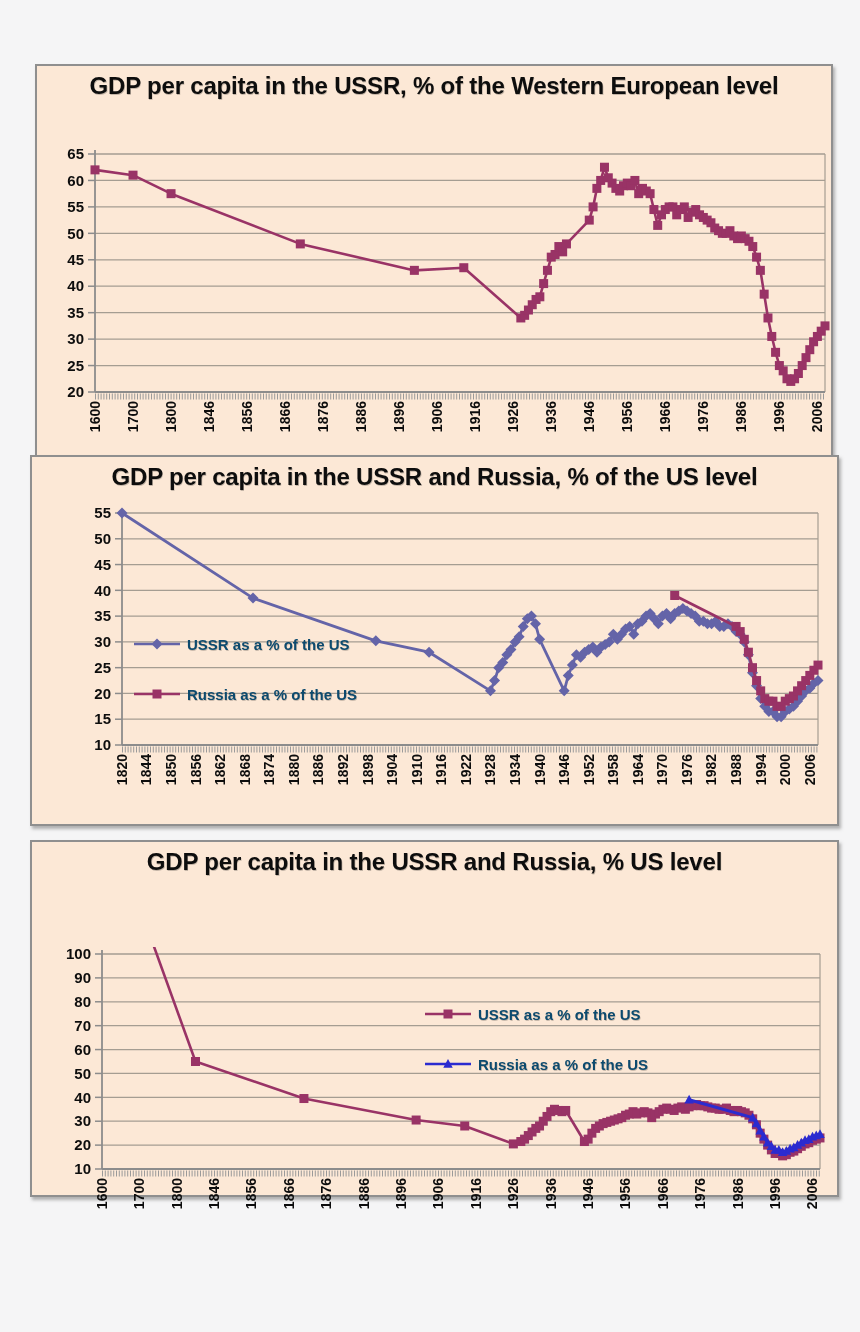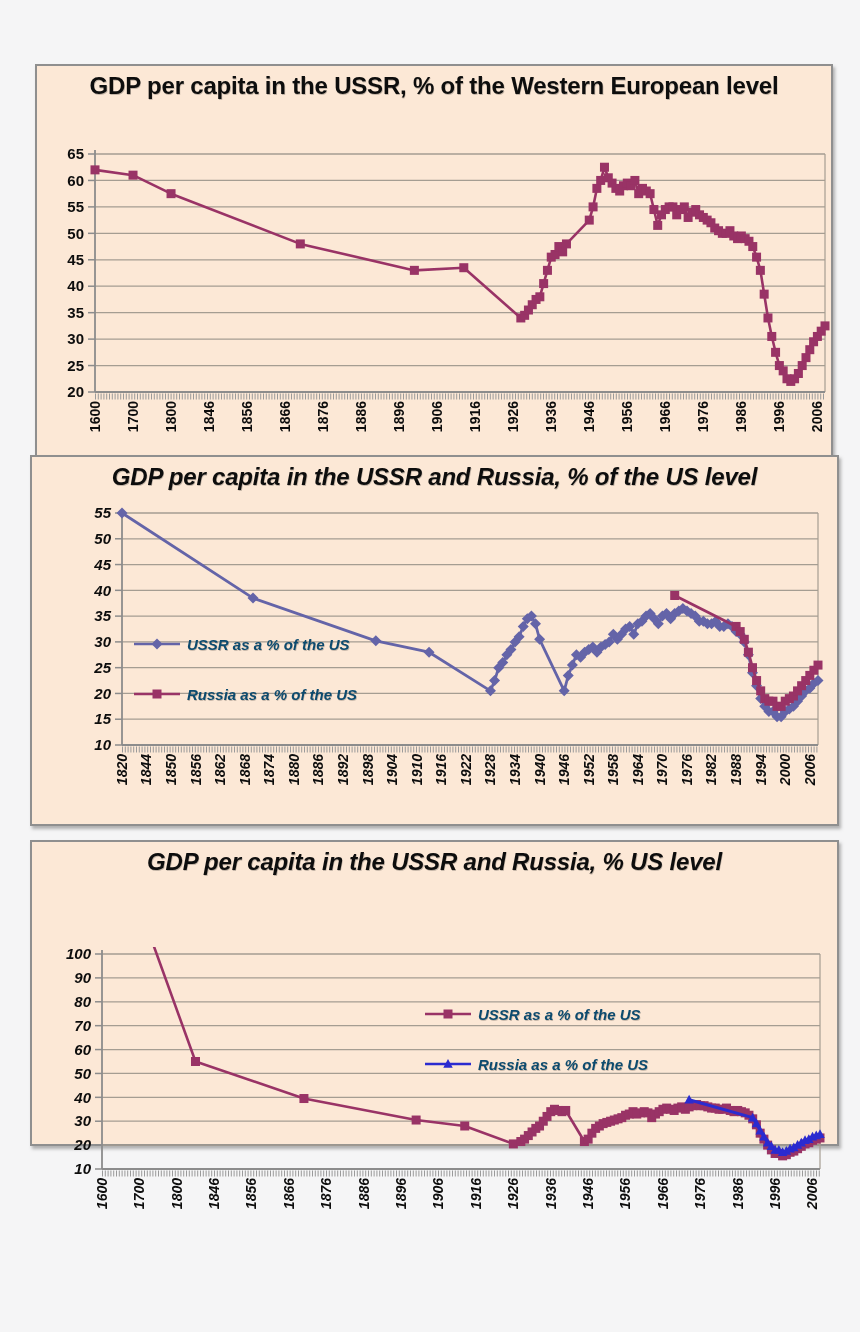--- a/index.html
+++ b/index.html
@@ -172,21 +172,21 @@
               <rect x="772.0937499999999" y="271.25555555555553" width="9" height="9" fill="#993366"></rect>
               <rect x="775.8958333333334" y="265.9666666666667" width="9" height="9" fill="#993366"></rect>
               <rect x="779.6979166666666" y="260.6777777777778" width="9" height="9" fill="#993366"></rect>
               <rect x="783.5" y="255.3888888888889" width="9" height="9" fill="#993366"></rect>
             </g>
           </g>
         </svg>
       </div>
   </section>
 
-  <section class="panel" id="panel-1" style="left: 30px; top: 455px; width: 809px; height: 371px; font-style: italic;">
+  <section class="panel" id="panel-1" style="left: 30px; top: 455px; width: 809px; height: 371px;">
     <h2 class="chart-title">GDP  per capita in the USSR and Russia, % of the US level</h2>
     <div class="chart-host">
         <svg width="805" height="367" viewBox="0 0 805 367">
           <line x1="90" x2="786" y1="288" y2="288" stroke="#a59d92" stroke-width="1.3"></line>
           <line x1="83" x2="90" y1="288" y2="288" stroke="#8c8c8c" stroke-width="1.5"></line>
           <text x="79" y="288" text-anchor="end" dy="0.35em" class="ytick">10</text>
           <line x1="90" x2="786" y1="262.22222222222223" y2="262.22222222222223" stroke="#a59d92" stroke-width="1.3"></line>
           <line x1="83" x2="90" y1="262.22222222222223" y2="262.22222222222223" stroke="#8c8c8c" stroke-width="1.5"></line>
           <text x="79" y="262.22222222222223" text-anchor="end" dy="0.35em" class="ytick">15</text>
           <line x1="90" x2="786" y1="236.44444444444446" y2="236.44444444444446" stroke="#a59d92" stroke-width="1.3"></line>
@@ -372,21 +372,21 @@
     </div>
     <div class="legend-row" id="lg-1-1" style="left: 102px; top: 228px;">
       <span class="lgm"><svg width="46" height="14" viewBox="0 0 46 14">
             <line x1="0" x2="46" y1="7" y2="7" stroke="#993366" stroke-width="2.6"></line>
             <rect x="18.5" y="2.5" width="9" height="9" fill="#993366"></rect>
           </svg></span>
       <span class="legend-label">Russia as a % of the US</span>
     </div>
   </section>
 
-  <section class="panel" id="panel-2" style="left: 30px; top: 840px; width: 809px; height: 306px; font-style: italic;">
+  <section class="panel" id="panel-2" style="left: 30px; top: 840px; width: 809px; height: 357px;">
     <h2 class="chart-title">GDP  per capita in the USSR and Russia, % US level</h2>
     <div class="chart-host">
         <svg width="805" height="396" viewBox="0 0 805 396">
           <line x1="70" x2="788" y1="327" y2="327" stroke="#a59d92" stroke-width="1.3"></line>
           <line x1="63" x2="70" y1="327" y2="327" stroke="#8c8c8c" stroke-width="1.5"></line>
           <text x="59" y="327" text-anchor="end" dy="0.35em" class="ytick">10</text>
           <line x1="70" x2="788" y1="303.1111111111111" y2="303.1111111111111" stroke="#a59d92" stroke-width="1.3"></line>
           <line x1="63" x2="70" y1="303.1111111111111" y2="303.1111111111111" stroke="#8c8c8c" stroke-width="1.5"></line>
           <text x="59" y="303.1111111111111" text-anchor="end" dy="0.35em" class="ytick">20</text>
           <line x1="70" x2="788" y1="279.22222222222223" y2="279.22222222222223" stroke="#a59d92" stroke-width="1.3"></line>

